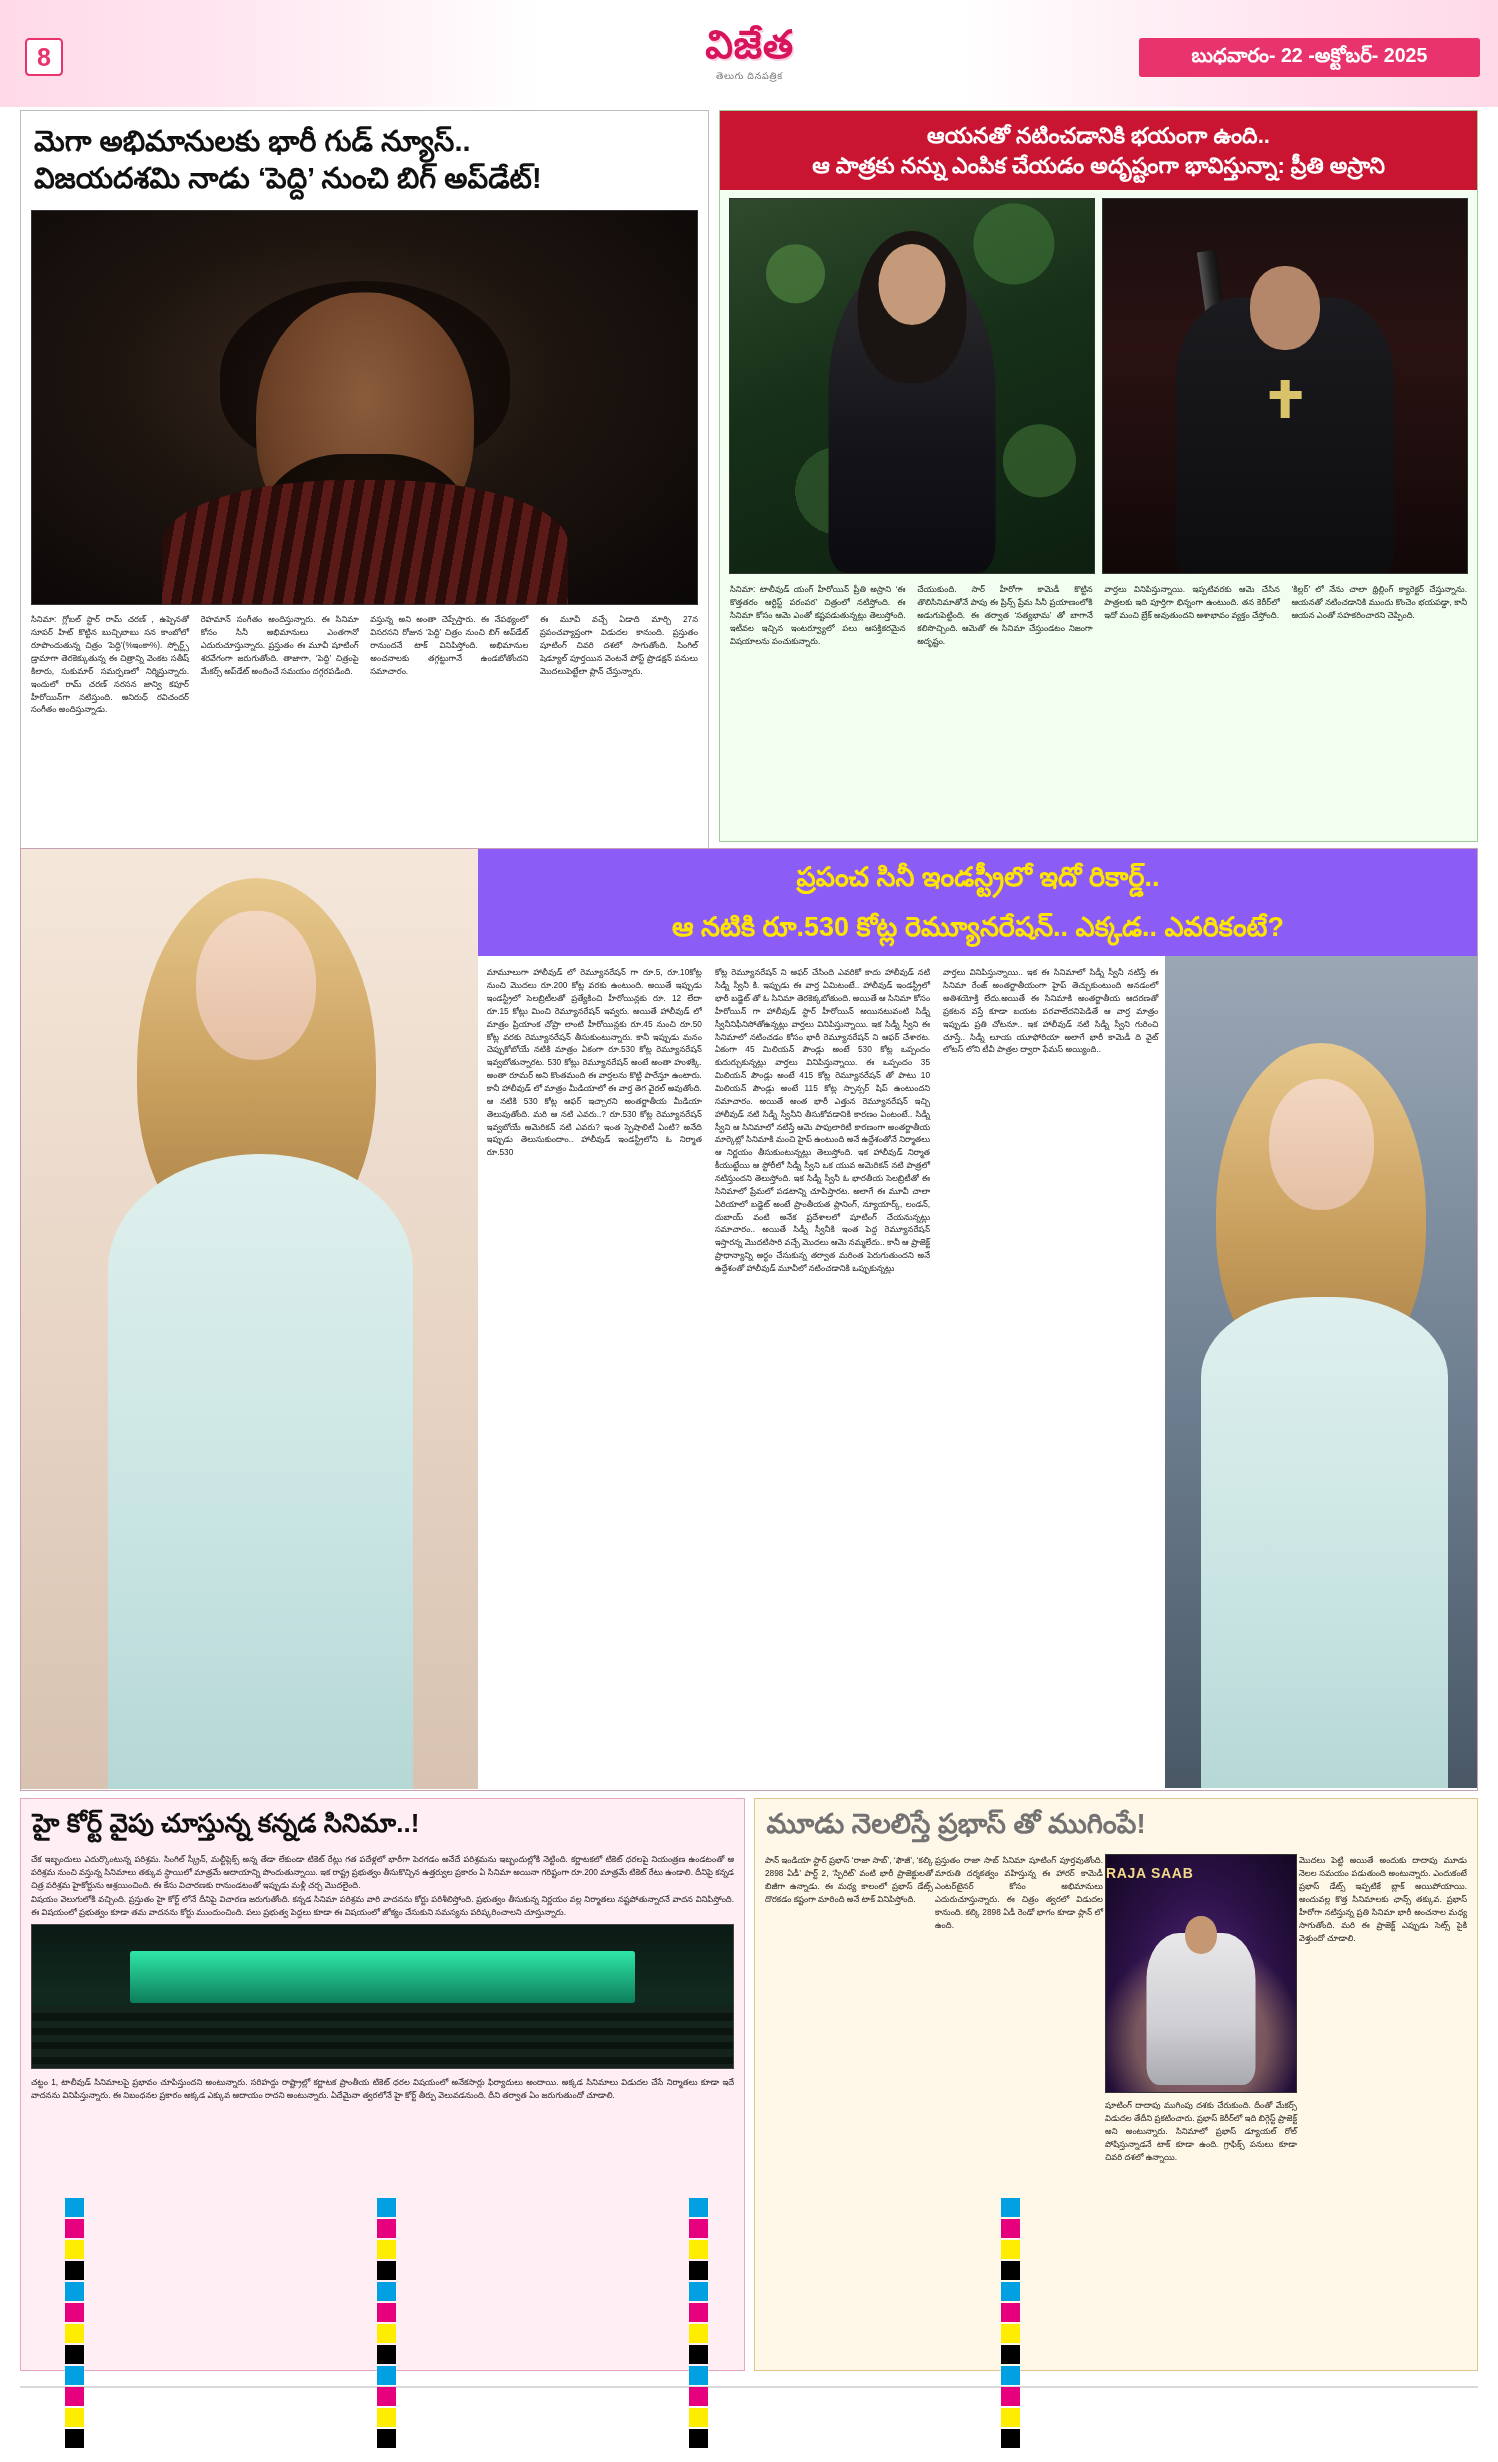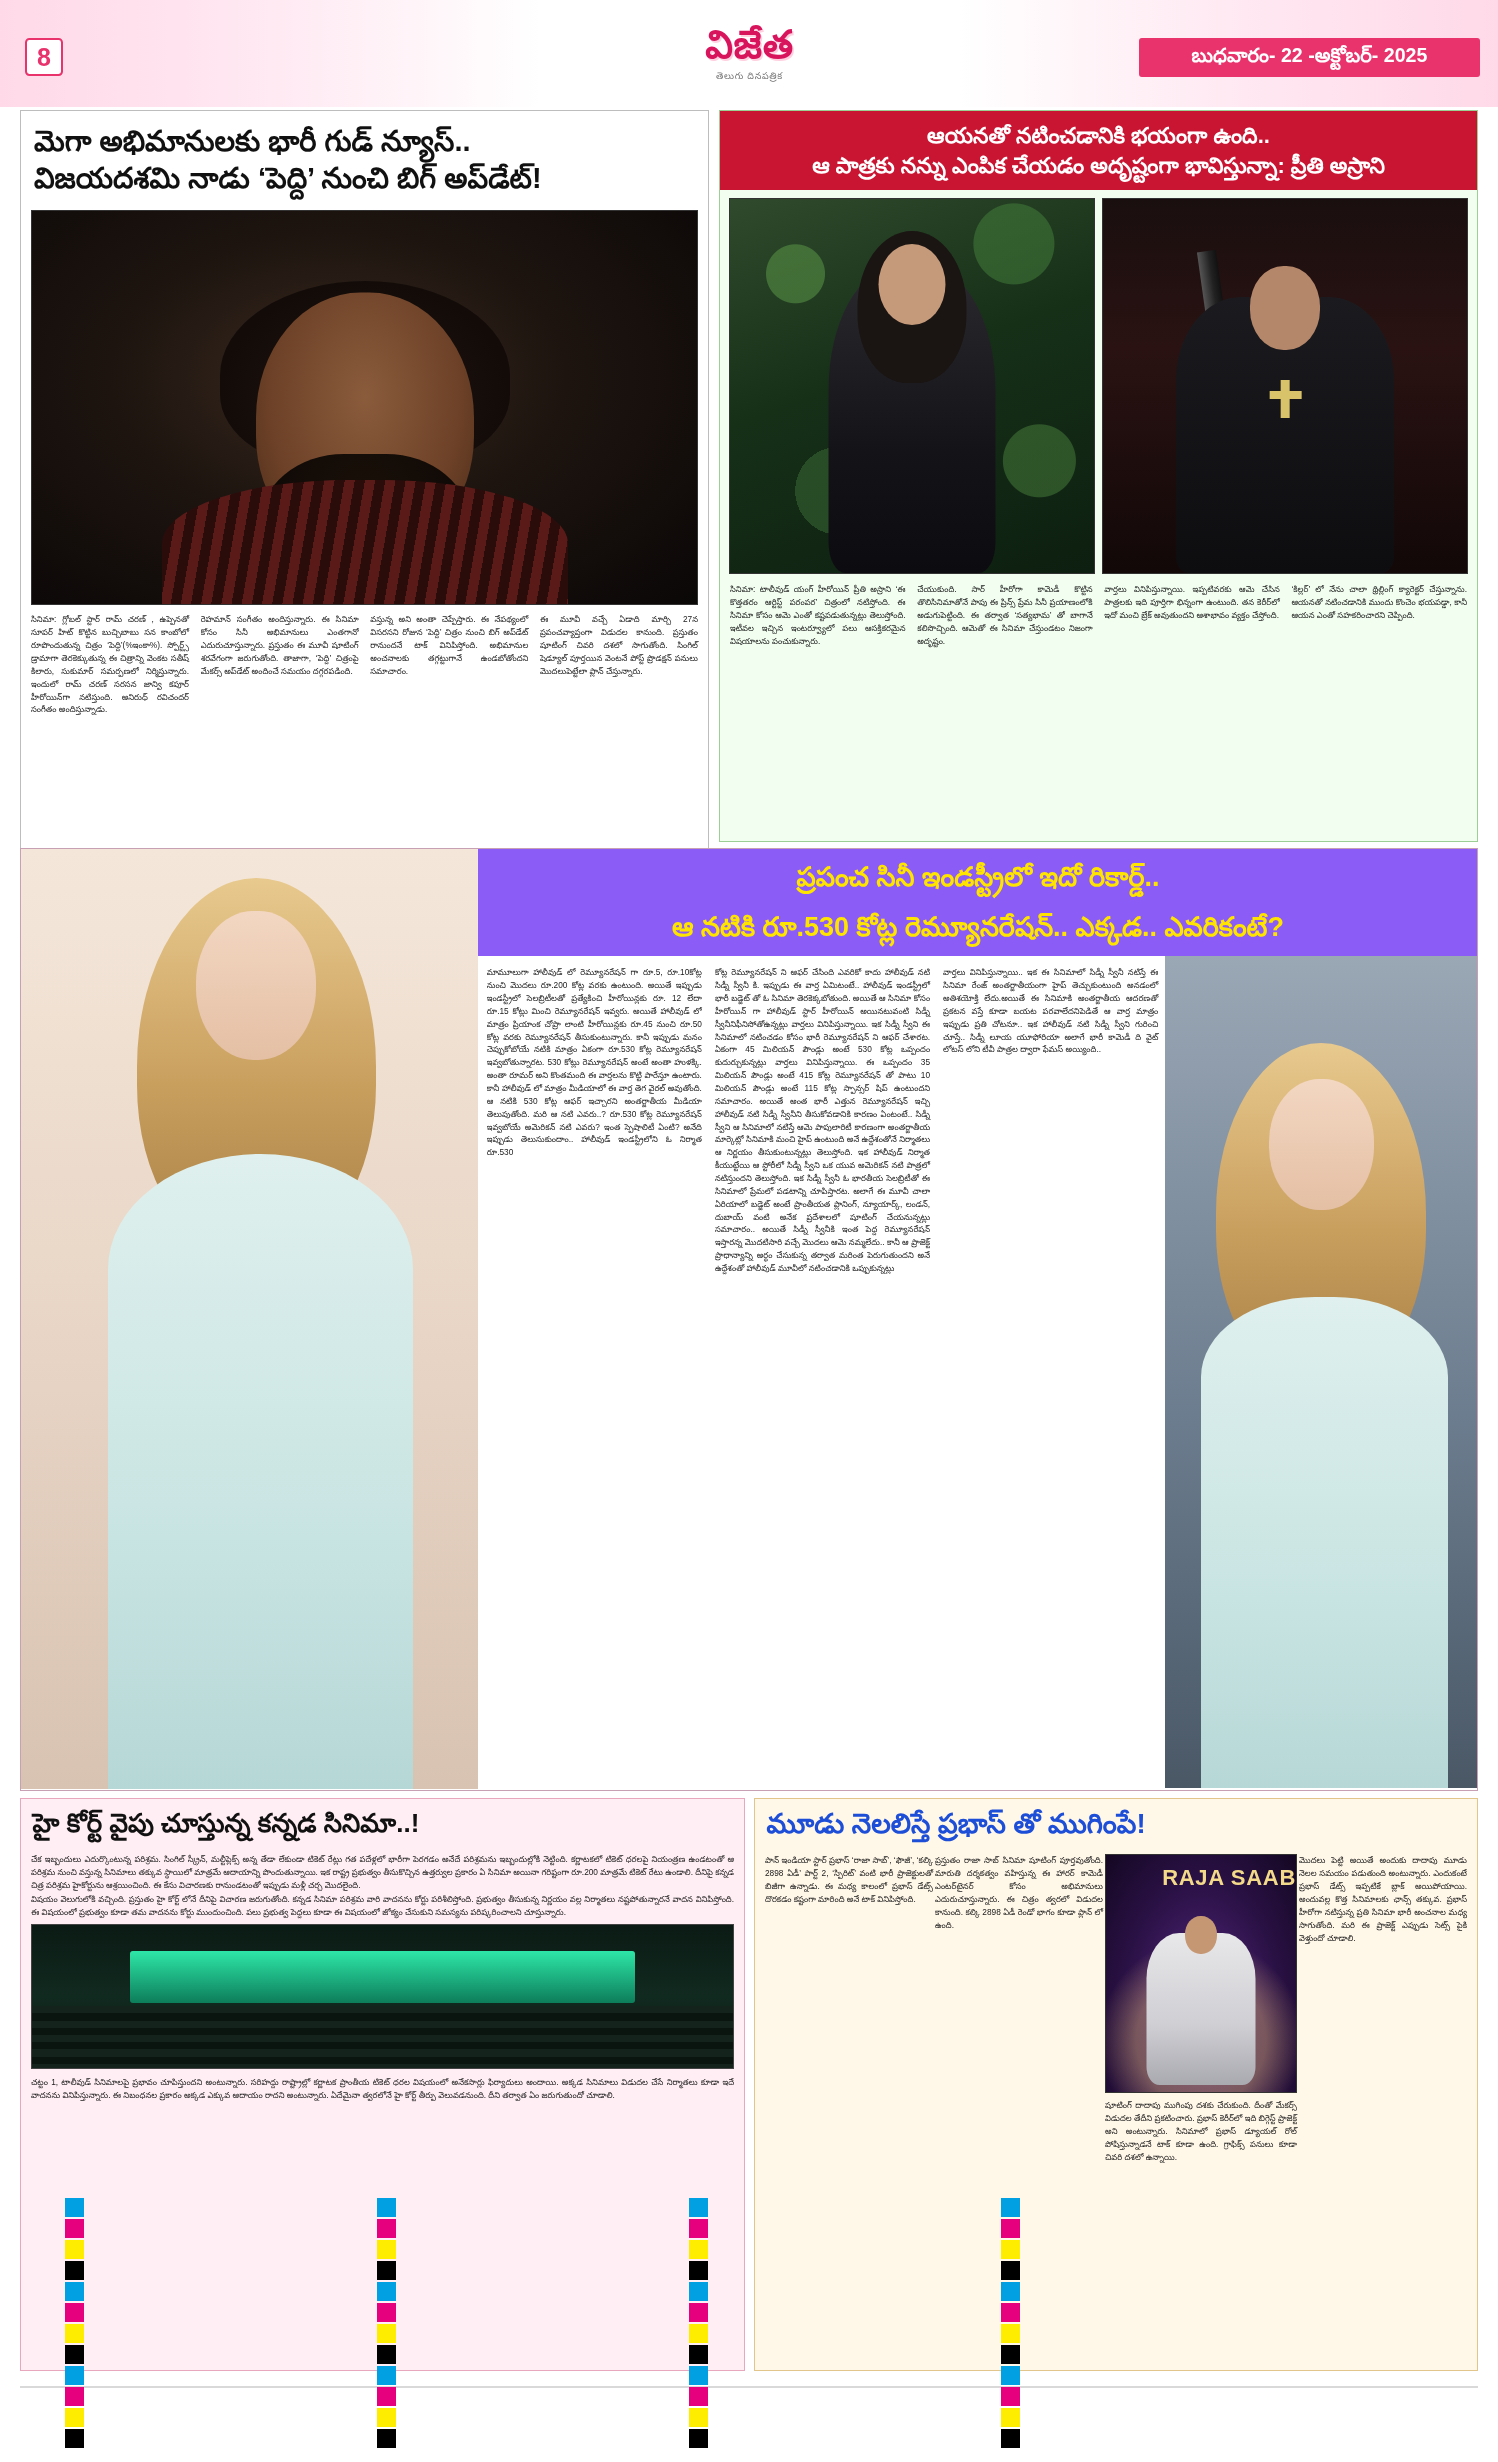--- a/index.html
+++ b/index.html
@@ -272,33 +272,33 @@
     border-radius: 2.9px;
   }
   .theatre-seats {
     position:absolute; left:0; bottom:0; width:100%; height: 44%;
     background: repeating-linear-gradient(180deg,#14241c 0 7.3px,#0a150f 7.3px 14.5px);
   }
 
   
   #story-prabhas { left: 754px; top: 1798px; width: 724px; height: 573px; background:#fff7e8; border-color:#e2c58a;}
   #story-prabhas .hl {
-    padding: 8.7px 10px 2.9px 11.6px; font-size: 27.6px; font-weight: bold; color:#1d4ed8;
+    padding: 8.7px 10px 2.9px 11.6px; font-size: 27.6px; font-weight: bold; color:#737373;
   }
   #story-prabhas .cols {
     display:grid; grid-template-columns: 1.05fr 1.05fr 1.2fr 1.05fr; gap:2px; padding: 5.8px 10px;
   }
   .poster {
     width: 100%; height: 239px; border:0.7px solid #333; margin-bottom: 5.8px;
     background: radial-gradient(ellipse at 50% 65%, #5b2a86 0%, #2c1248 55%, #140722 100%);
     position:relative; overflow:hidden;
   }
   .poster-title {
     position:absolute; left:0; top: 10px; width:100%;
-    text-align:right; color:#f3d98a; font-size: 22px; font-weight:bold; letter-spacing:0.7px;
+    text-align:left; color:#f3d98a; font-size: 14px; font-weight:bold; letter-spacing:0.7px;
   }
   .poster-man {
     position:absolute; left:50%; bottom:7.3px; transform:translateX(-50%);
     width: 109px; height: 152px;
     background: linear-gradient(180deg,#e8e8ea 0%, #cfcfd4 60%, #a9a9b0 100%);
     border-radius: 30% 30% 12% 12%;
   }
   .poster-head {
     position:absolute; left:50%; bottom: 138px; transform:translateX(-50%);
     width: 32px; height: 38px; border-radius:48%; background:#c59773;

